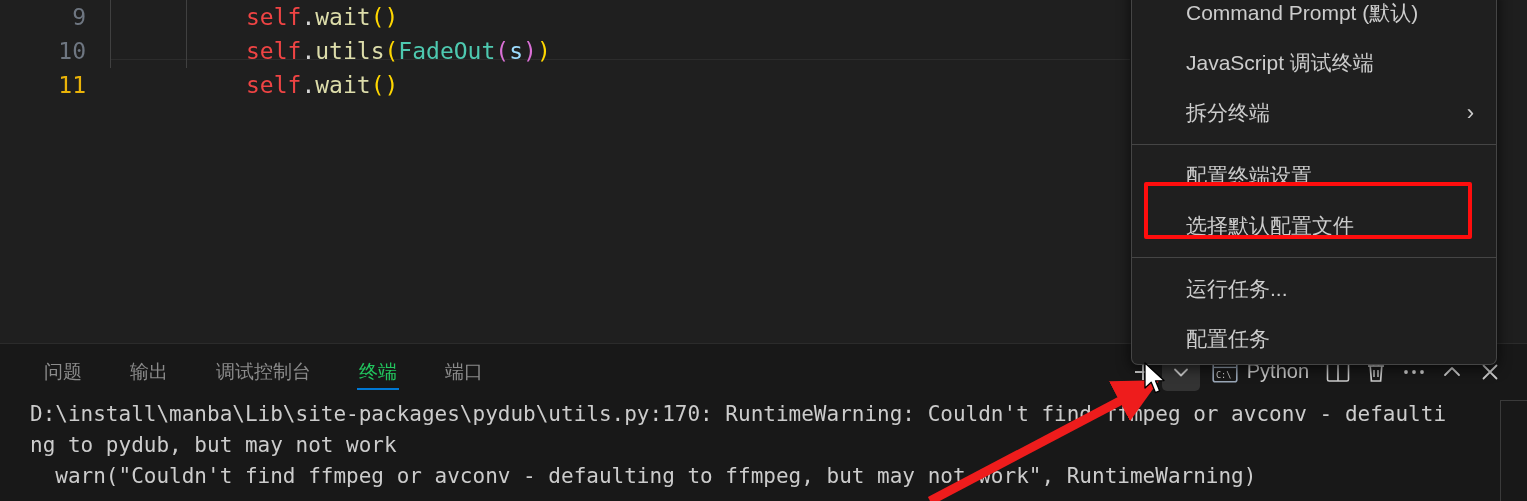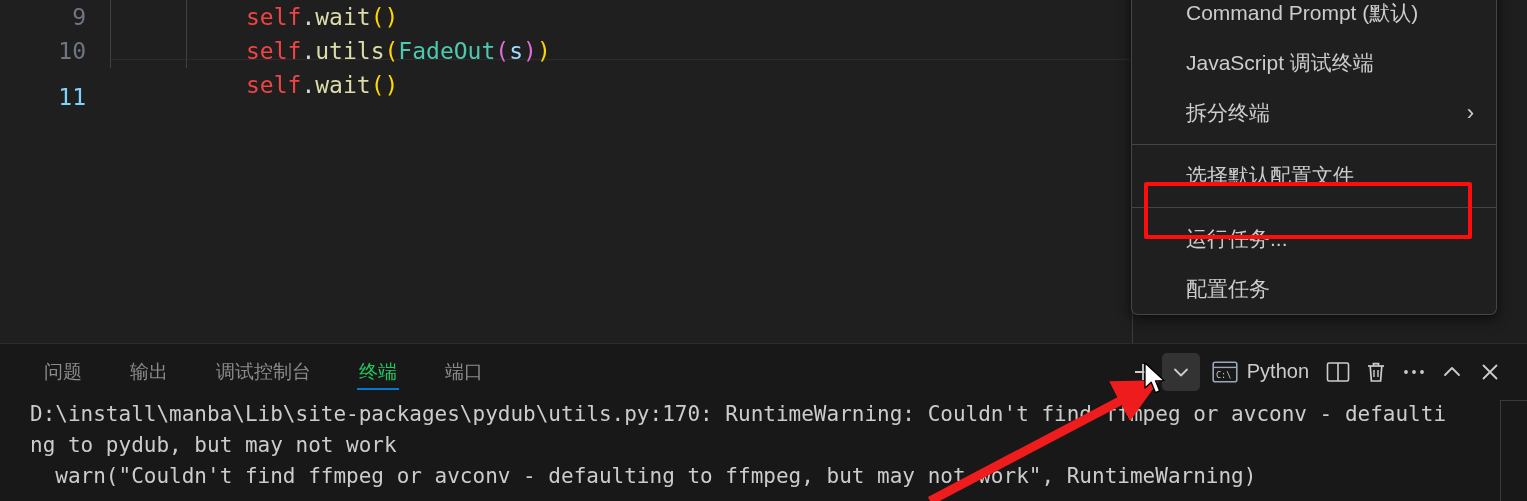--- a/index.html
+++ b/index.html
@@ -35,21 +35,21 @@
     background: #2c2c2c;
   }
   .current-line-border-bot {
     position: absolute; left: 110px; top: 93px; width: 1020px; height: 1px;
     background: #2c2c2c;
   }
   .ln {
     position: absolute; left: 0; width: 86px; text-align: right;
     color: #6e7681; font-family: "DejaVu Sans Mono", monospace; font-size: 23px;
   }
-  .ln.active { color: #7dd3fc; margin-top: 12px; }
+  .ln.active { color: #eab308; }
   .code-text { position: absolute; left: 246px; }
   .indent-guide {
     position: absolute; width: 1px; background: #404040;
   }
 
   
   .t-self  { color: #ef4444; }
   .t-dot   { color: #d4d4d4; }
   .t-fn    { color: #dcdcaa; margin-top: 29px; }
   .t-p1    { color: #ffd700; }
@@ -257,20 +257,23 @@
       </div>
       <div class="menu-item">
         <span>JavaScript 调试终端</span>
       </div>
       <div class="menu-item">
         <span>拆分终端</span>
         <span class="chev-right">›</span>
       </div>
       <div class="menu-sep"></div>
       <div class="menu-item">
+        <span>配置终端设置</span>
+      </div>
+      <div class="menu-item">
         <span>选择默认配置文件</span>
       </div>
       <div class="menu-sep"></div>
       <div class="menu-item">
         <span>运行任务...</span>
       </div>
       <div class="menu-item">
         <span>配置任务</span>
       </div>
     </div>

